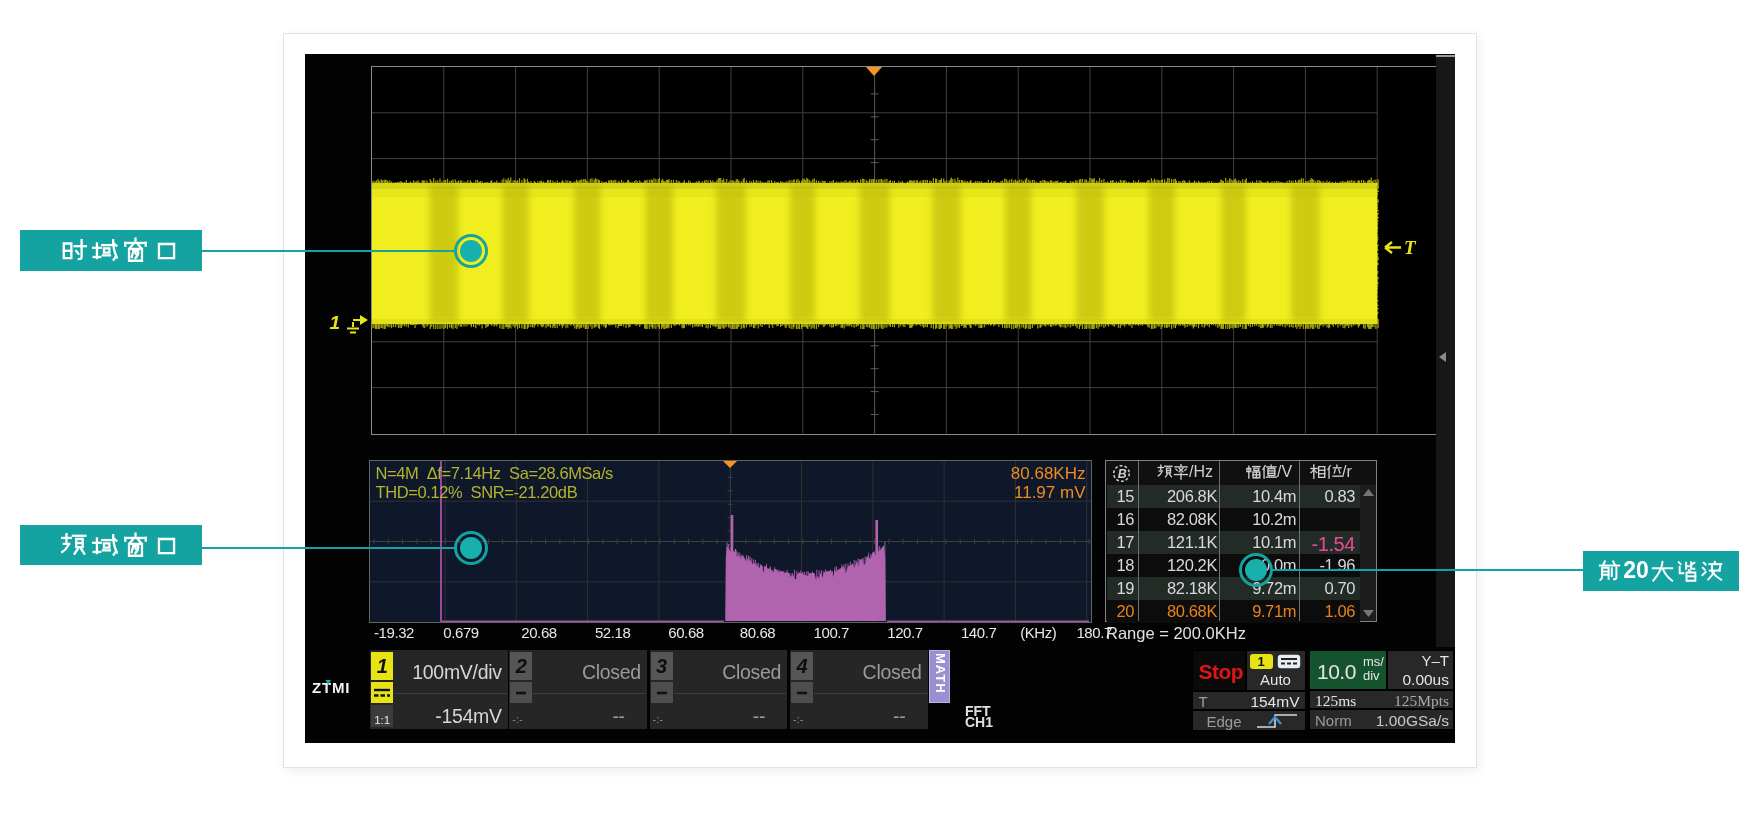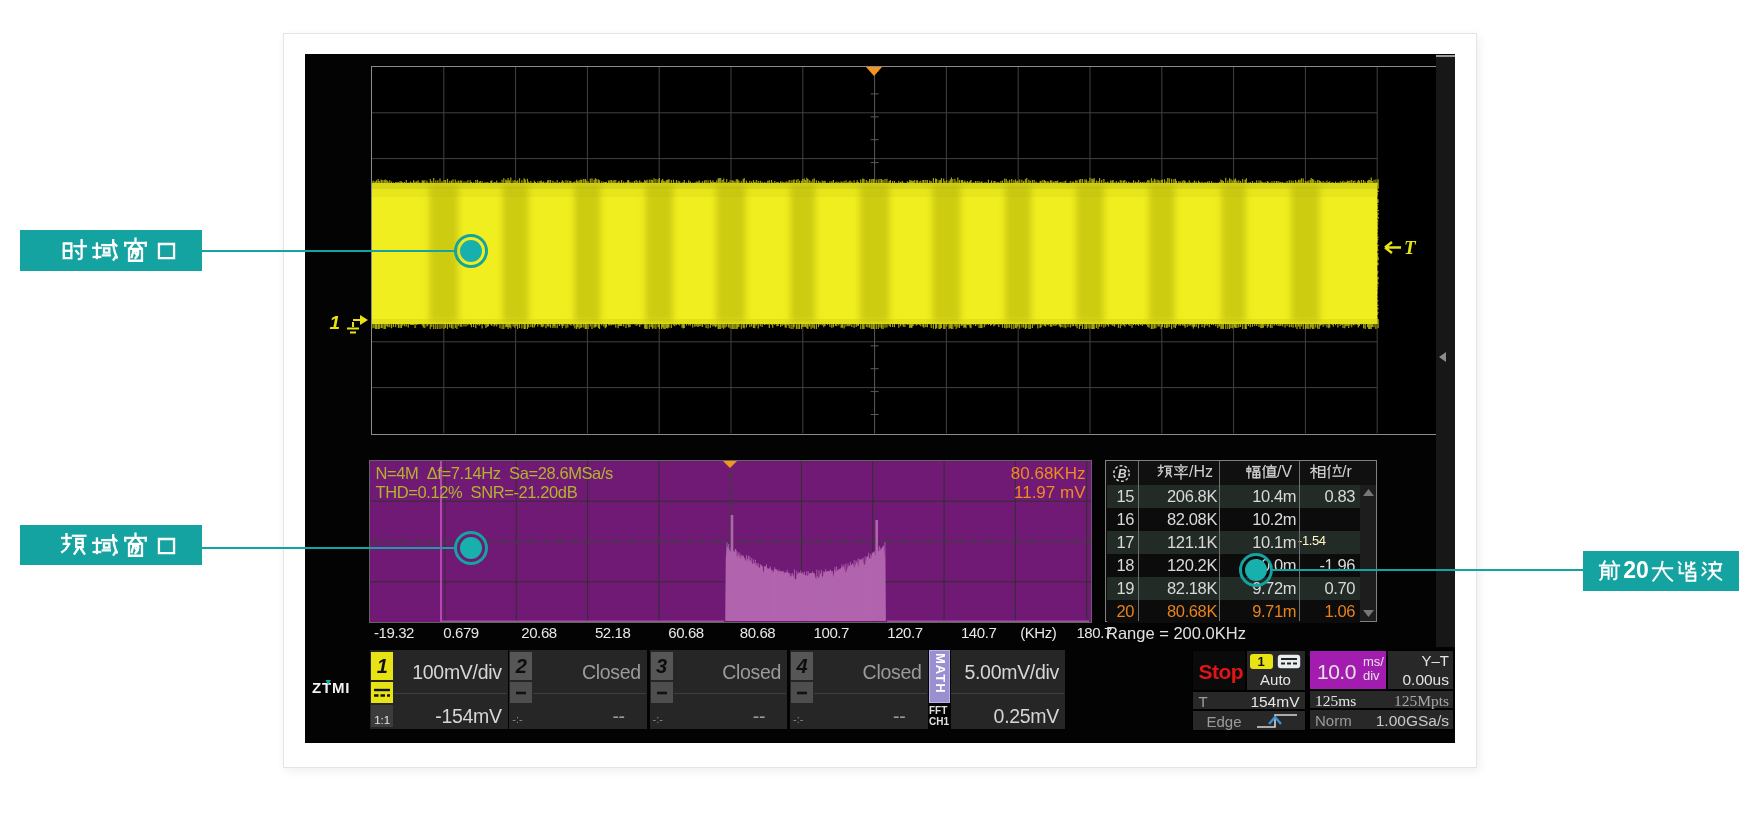--- a/index.html
+++ b/index.html
@@ -1,20 +1,20 @@
 <!DOCTYPE html>
 <html><head><meta charset="utf-8">
 <style>
 html,body{margin:0;padding:0;}
 body{width:1760px;height:830px;background:#ffffff;font-family:"Liberation Sans",sans-serif;position:relative;overflow:hidden;}
 .abs{position:absolute;}
 .card{position:absolute;left:283px;top:33px;width:1192px;height:733px;background:#fff;border:1px solid #e4e4e4;box-shadow:2px 3px 10px rgba(0,0,0,0.07);}
 .scope{position:absolute;left:21px;top:20px;width:1150px;height:689px;background:#030303;}
 .wavewin{position:absolute;left:65.5px;top:12px;width:1067px;height:366.5px;border:1px solid #8b8b8b;background:#000;}
-.fftwin{position:absolute;left:63.5px;top:405.5px;width:721px;height:161px;border:1px solid #636363;background:#701a75;}
+.fftwin{position:absolute;left:63.5px;top:405.5px;width:721px;height:161px;border:1px solid #636363;background:#0f172a;}
 .strip{position:absolute;left:1131px;top:1px;width:19px;height:590px;background:#171717;border-top:2px solid #9a9a9a;}
 .strip:after{content:"";position:absolute;left:3px;top:295px;border-right:7px solid #8a8a8a;border-top:5px solid transparent;border-bottom:5px solid transparent;}
 .tri-dn{position:absolute;width:0;height:0;border-left:8.5px solid transparent;border-right:8.5px solid transparent;border-top:9px solid #f3951e;}
 .oliv{position:absolute;color:#b3b32e;font-size:16.5px;white-space:pre;letter-spacing:-0.4px;}
 .orng{position:absolute;color:#ef8c1e;font-size:17px;text-align:right;}
 .xlab{position:absolute;color:#e8e8e8;font-size:15px;letter-spacing:-0.4px;transform:translateX(-50%);white-space:nowrap;}
 .tbl{position:absolute;left:800px;top:406px;width:272px;height:162px;border:1px solid #808080;background:#0c0c0c;box-sizing:border-box;}
 .range{position:absolute;left:801px;top:570px;color:#e0e0e0;font-size:16.5px;}
 .chbox{position:absolute;top:596px;width:137.5px;height:79px;background:#262626;}
 .badge{position:absolute;left:1px;top:2px;width:22px;height:28px;text-align:center;font-weight:bold;font-style:italic;font-size:20px;line-height:28px;}
@@ -257,21 +257,21 @@
         <div class="abs" style="left:192px;top:26px;width:57px;text-align:right;font-size:16.5px;letter-spacing:-0.4px;color:#d9d9d9;">0.83</div>
         <div class="abs" style="left:1px;top:47px;width:253px;height:23px;background:#0c0c0c;"></div>
         <div class="abs" style="left:0;top:49px;width:28px;text-align:right;font-size:16.5px;letter-spacing:-0.4px;color:#d9d9d9;">16</div>
         <div class="abs" style="left:34px;top:49px;width:77px;text-align:right;font-size:16.5px;letter-spacing:-0.4px;color:#d9d9d9;">82.08K</div>
         <div class="abs" style="left:115px;top:49px;width:75px;text-align:right;font-size:16.5px;letter-spacing:-0.4px;color:#d9d9d9;">10.2m</div>
         <div class="abs" style="left:192px;top:49px;width:57px;text-align:right;font-size:16.5px;letter-spacing:-0.4px;color:#d9d9d9;margin-top:20px;">1.36</div>
         <div class="abs" style="left:1px;top:70px;width:253px;height:23px;background:#232b27;"></div>
         <div class="abs" style="left:0;top:72px;width:28px;text-align:right;font-size:16.5px;letter-spacing:-0.4px;color:#d9d9d9;">17</div>
         <div class="abs" style="left:34px;top:72px;width:77px;text-align:right;font-size:16.5px;letter-spacing:-0.4px;color:#d9d9d9;">121.1K</div>
         <div class="abs" style="left:115px;top:72px;width:75px;text-align:right;font-size:16.5px;letter-spacing:-0.4px;color:#d9d9d9;">10.1m</div>
-        <div class="abs" style="left:192px;top:72px;width:57px;text-align:left;font-size:13px;letter-spacing:-0.4px;color:#fef9c3;">-1.54</div>
+        <div class="abs" style="left:192px;top:72px;width:57px;text-align:right;font-size:20px;letter-spacing:-0.4px;color:#ec4899;">-1.54</div>
         <div class="abs" style="left:1px;top:93px;width:253px;height:23px;background:#0c0c0c;"></div>
         <div class="abs" style="left:0;top:95px;width:28px;text-align:right;font-size:16.5px;letter-spacing:-0.4px;color:#d9d9d9;">18</div>
         <div class="abs" style="left:34px;top:95px;width:77px;text-align:right;font-size:16.5px;letter-spacing:-0.4px;color:#d9d9d9;">120.2K</div>
         <div class="abs" style="left:115px;top:95px;width:75px;text-align:right;font-size:16.5px;letter-spacing:-0.4px;color:#d9d9d9;">10.0m</div>
         <div class="abs" style="left:192px;top:95px;width:57px;text-align:right;font-size:16.5px;letter-spacing:-0.4px;color:#d9d9d9;">-1.96</div>
         <div class="abs" style="left:1px;top:116px;width:253px;height:23px;background:#232b27;"></div>
         <div class="abs" style="left:0;top:118px;width:28px;text-align:right;font-size:16.5px;letter-spacing:-0.4px;color:#d9d9d9;">19</div>
         <div class="abs" style="left:34px;top:118px;width:77px;text-align:right;font-size:16.5px;letter-spacing:-0.4px;color:#d9d9d9;">82.18K</div>
         <div class="abs" style="left:115px;top:118px;width:75px;text-align:right;font-size:16.5px;letter-spacing:-0.4px;color:#d9d9d9;">9.72m</div>
         <div class="abs" style="left:192px;top:118px;width:57px;text-align:right;font-size:16.5px;letter-spacing:-0.4px;color:#d9d9d9;">0.70</div>
@@ -349,26 +349,21 @@
 <path d="M6 11 H16" stroke="#111" stroke-width="2.6"></path>
           </svg></div>
         <div class="tiny" style="color:#8a8a8a;">-:-</div>
         <div class="sep"></div>
         <div class="v1 gray">Closed</div>
         <div class="v2 gray" style="right:22px;">--</div>
       </div>
       <div class="abs" style="left:624px;top:596px;width:21px;height:53px;background:#9a8fd0;border:1px solid #bab2e2;box-sizing:border-box;">
 <div style="color:#fff;font-size:13px;font-weight:bold;writing-mode:vertical-lr;letter-spacing:1px;margin-left:3px;margin-top:2px;">MATH</div>
       </div>
-      <div class="abs" style="left:624px;top:652px;width:24px;color:#e0e0e0;font-size:10px;font-weight:bold;line-height:10.5px;">FFT<br>CH1</div>
-      <div class="abs" style="left:646px;top:596px;width:114px;height:79px;background:#262626;">
-<div class="sep" style="left:0;"></div>
-<div class="v1">5.00mV/div</div>
-<div class="v2">0.25mV</div>
-      </div>
+      <div class="abs" style="left:624px;top:652px;width:24px;color:#e0e0e0;font-size:14px;font-weight:bold;line-height:10.5px;padding-left:36px;">FFT<br>CH1</div>
       <div class="abs" style="left:886.5px;top:596px;width:114px;height:81px;background:#000;">
         <div class="cell" style="left:1px;top:1px;width:52px;height:39px;background:#0a0a0a;">
           <div style="color:#e01515;font-weight:bold;font-size:21px;margin:9px 0 0 6px;letter-spacing:-0.5px;">Stop</div>
         </div>
         <div class="cell" style="left:55px;top:1px;width:58px;height:39px;">
           <div class="abs" style="left:3px;top:3px;width:23px;height:15px;background:#e8e414;border-radius:3px;text-align:center;color:#111;font-weight:bold;font-size:13px;line-height:15px;">1</div>
           <svg class="abs" style="left:30px;top:3px" width="24" height="15" viewBox="0 0 24 15">
 <rect x="0.8" y="0.8" width="22.4" height="13.4" rx="3" fill="#e8eef0"></rect>
 <path d="M4 5 H20" stroke="#222" stroke-width="2"></path>
             <path d="M4 9.5 H8 M10 9.5 H14 M16 9.5 H20" stroke="#222" stroke-width="2"></path>
@@ -382,21 +377,21 @@
         <div class="cell" style="left:1px;top:61px;width:112px;height:19px;">
           <span style="position:absolute;left:14px;top:2px;color:#9b9b9b;font-size:15px;">Edge</span>
           <svg class="abs" style="left:62px;top:2px" width="44" height="16" viewBox="0 0 44 16">
 <path d="M2 14 H20 V2 H42" stroke="#d8d8d8" stroke-width="1.6" fill="none"></path>
 <path d="M20 12 L15.5 12 L20 4 L24.5 12 Z" fill="none"></path>
 <path d="M14 11 L20 4 L26 11" stroke="#3d8fd1" stroke-width="2.4" fill="none"></path>
           </svg>
         </div>
       </div>
       <div class="abs" style="left:1003px;top:595px;width:147px;height:82px;background:#000;">
-        <div class="cell" style="left:2px;top:2px;width:76px;height:38px;background:#a21caf;">
+        <div class="cell" style="left:2px;top:2px;width:76px;height:38px;background:#14532d;">
           <span style="position:absolute;left:7px;top:9px;color:#e4e4e4;font-size:21px;letter-spacing:-0.5px;">10.0</span>
           <span style="position:absolute;left:53px;top:4px;color:#e4e4e4;font-size:13px;line-height:13.5px;">ms/<br>div</span>
         </div>
         <div class="cell" style="left:80px;top:2px;width:65px;height:38px;">
           <span style="position:absolute;right:4px;top:1px;color:#e4e4e4;font-size:15px;">Y–T</span>
           <span style="position:absolute;right:4px;top:20px;color:#e4e4e4;font-size:15.5px;">0.00us</span>
         </div>
         <div class="cell" style="left:2px;top:42px;width:143px;height:17px;font-family:Liberation Serif, serif;">
           <span style="position:absolute;left:5px;top:1px;color:#e4e4e4;font-size:15.5px;">125ms</span>
           <span style="position:absolute;right:4px;top:1px;color:#a8a8a8;font-size:15.5px;">125Mpts</span>

